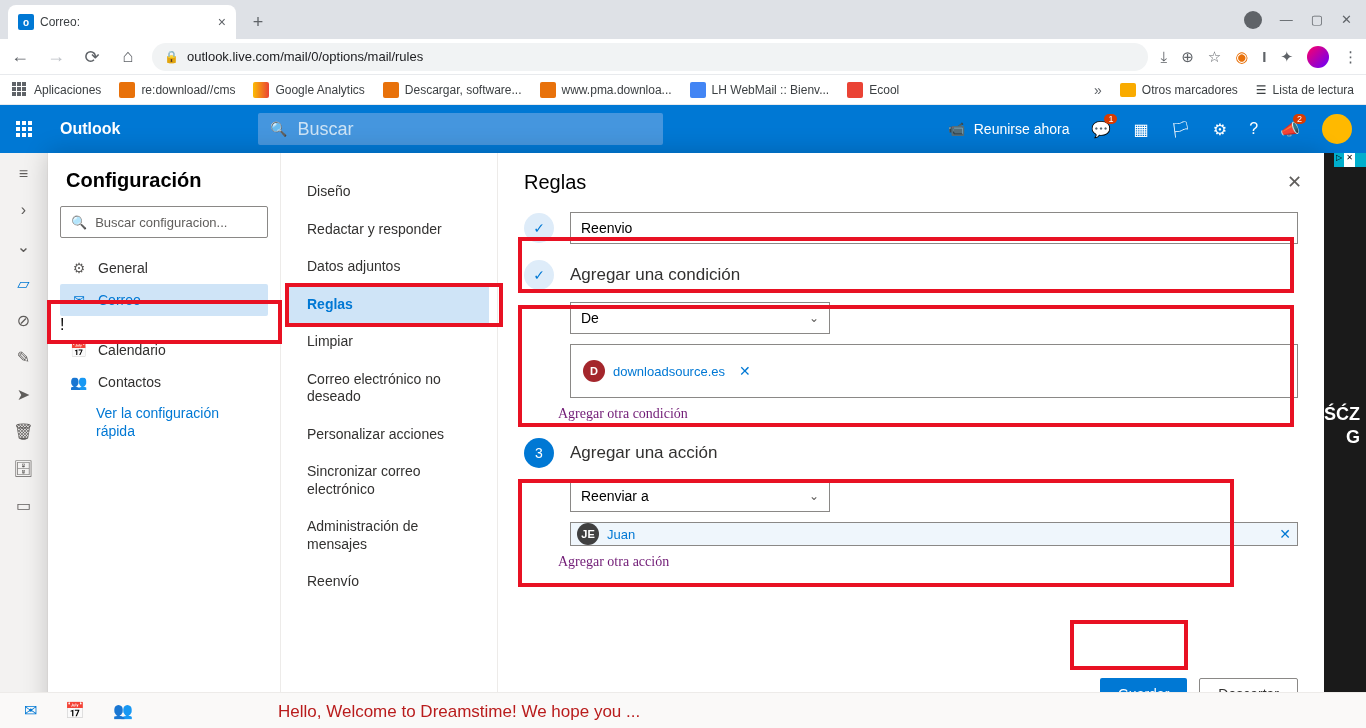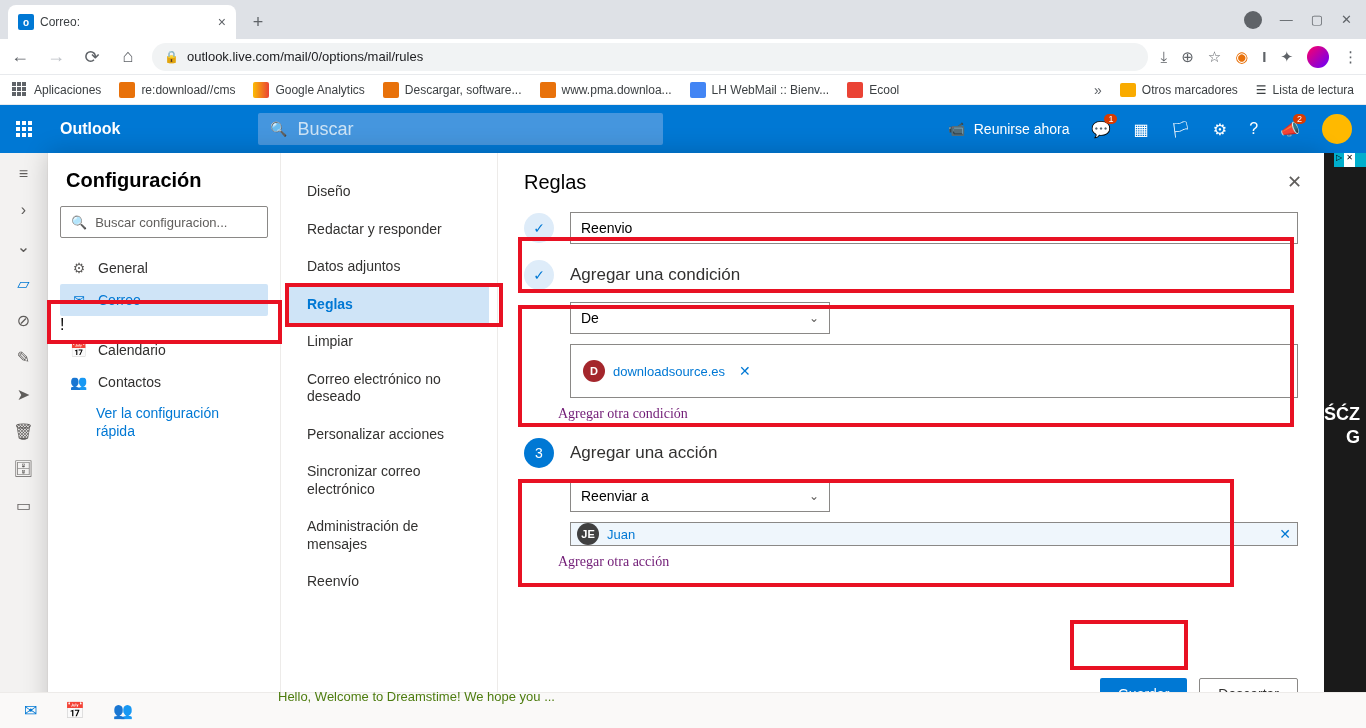--- a/index.html
+++ b/index.html
@@ -58,21 +58,21 @@
 
 
 .ad-strip { position: absolute; right: 0; top: 0; width: 42px; height: 100%; background: #1a1a1a; }
 .ad-tag { position: absolute; right: 0; top: 0; width: 32px; height: 14px; background: #00aecd; color: #000; font-size: 8px; display: flex; }
 .ad-tag span:first-child{background:#00aecd; padding:0 2px;}
 .ad-tag span:last-child{background:#fff; padding:0 2px;}
 .ad-text { color: #fff; font-size: 18px; font-weight: bold; position: absolute; right: 6px; top: 250px; text-align: right; line-height: 1.3; }
 
 
 .bottom-rail { position: absolute; left: 0; bottom: 0; height: 36px; width: 100%; background: #faf9f8; border-top: 1px solid #edebe9; display: flex; align-items: center; gap: 28px; padding-left: 24px; color: #0078d4; font-size: 16px; }
-.preview-line { position: absolute; left: 278px; bottom: 24px; color: #4d7c0f; font-size: 13px; }
+.preview-line { position: absolute; left: 278px; bottom: 6px; color: #b91c1c; font-size: 17px; }
 
 
 .config-modal { position: absolute; left: 48px; top: 0; right: 42px; bottom: 0; background: #fff; display: flex; box-shadow: 0 0 24px rgba(0,0,0,0.2); }
 .cfg-col1 { width: 232px; padding: 16px 12px; }
 .cfg-title { font-size: 20px; font-weight: 600; margin-bottom: 14px; padding-left: 6px; }
 .cfg-search { height: 32px; border: 1px solid #8a8886; border-radius: 2px; display: flex; align-items: center; padding: 0 10px; gap: 8px; font-size: 13px; color: #605e5c; margin-bottom: 14px; }
 .cfg-nav-item { display: flex; align-items: center; gap: 10px; padding: 8px 10px; font-size: 14px; color: #323130; cursor: pointer; border-radius: 2px; }
 .cfg-nav-item.active { background: #cfe4f7; color: #0078d4; font-weight: 400; }
 .cfg-nav-item .ico { width: 18px; text-align: center; color: #605e5c; }
 .cfg-nav-item.active .ico { color: #0078d4; }

